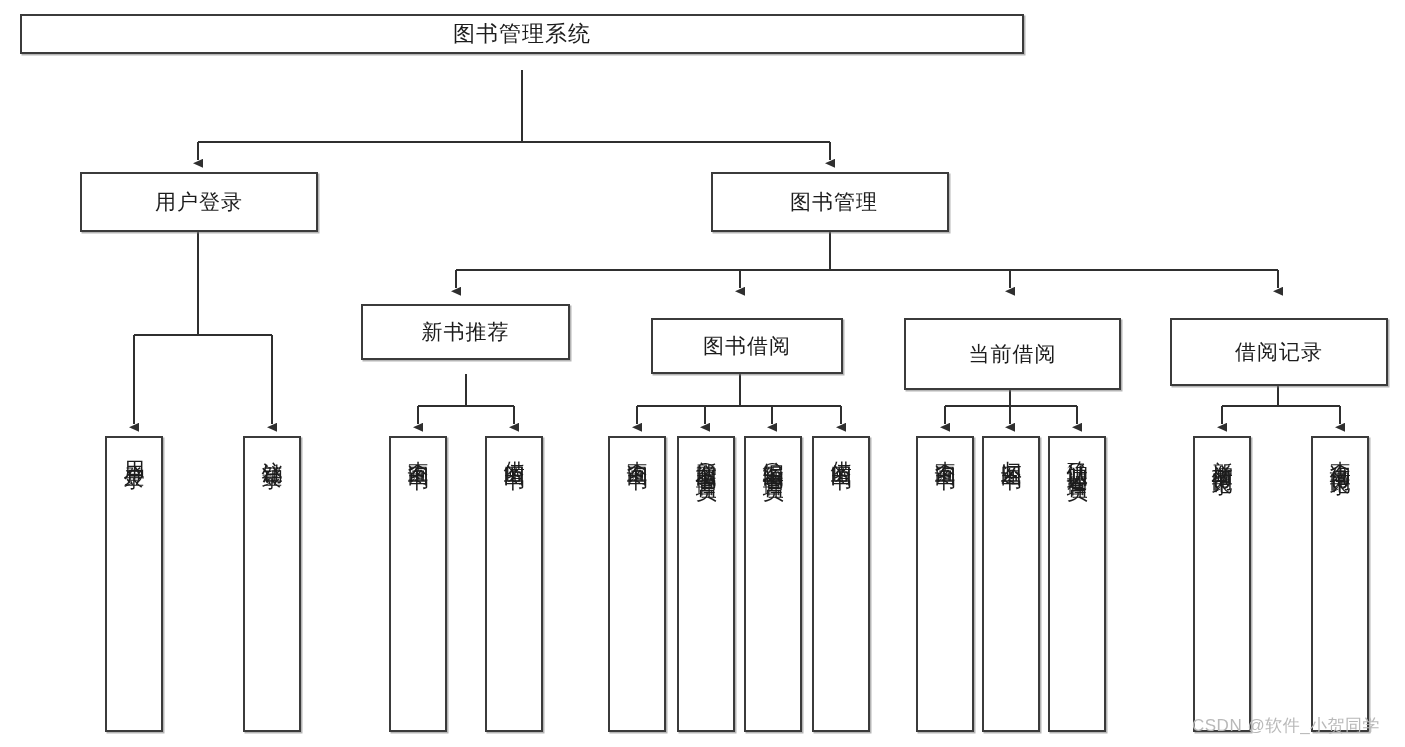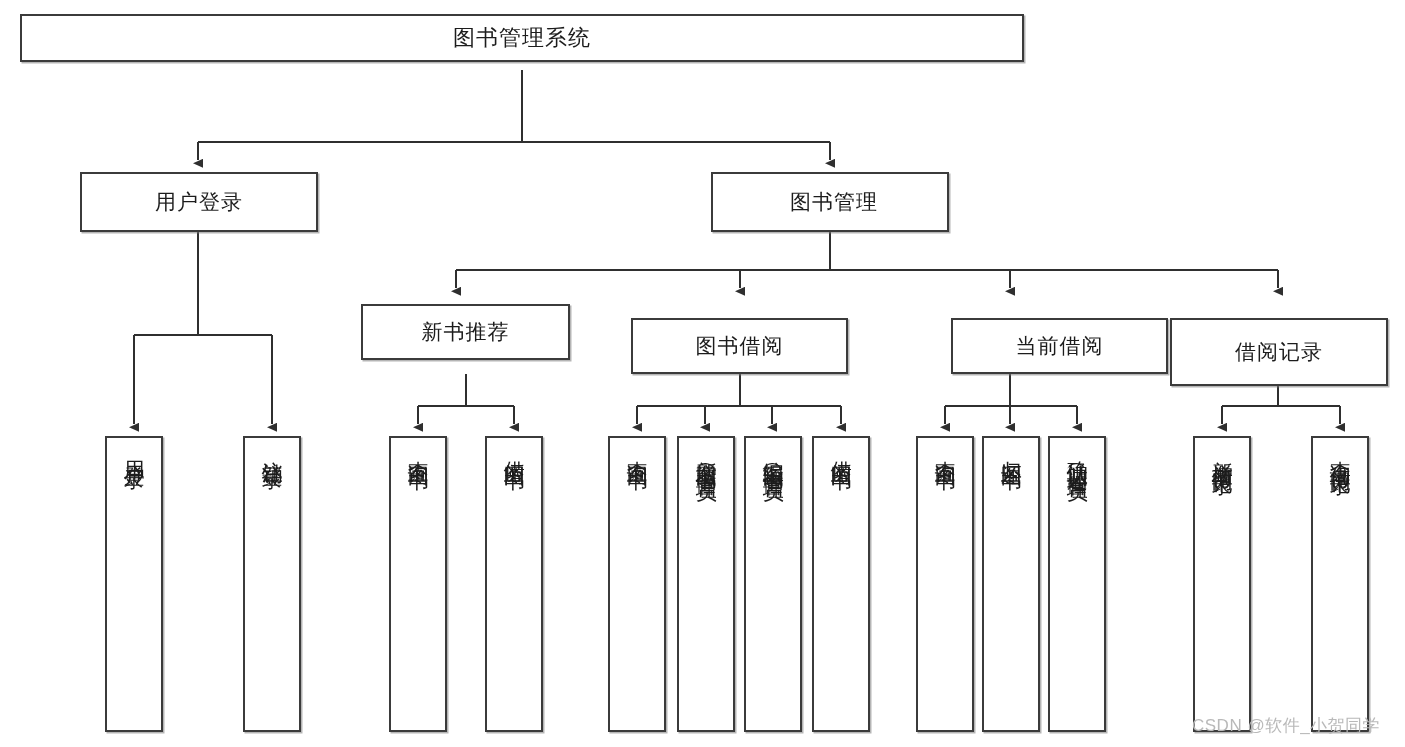--- a/index.html
+++ b/index.html
@@ -136,38 +136,38 @@
       <g>
         <path d="M1278,374 L1278,406"></path>
         <path d="M1222,406 L1340,406"></path>
         <path d="M1222,406 L1222,424" marker-end="url(#arrowhead)"></path>
         <path d="M1340,406 L1340,424" marker-end="url(#arrowhead)"></path>
       </g>
 
     </g>
   </svg>
 
-  <div class="node root" style="left:20px; top:14px; width:1004px; height:48px;">
+  <div class="node root" style="left:20px; top:14px; width:1004px; height:40px;">
     <span class="node-label">图书管理系统</span>
   </div>
 
   <div class="node level2" style="left:80px; top:172px; width:238px; height:60px;">
     <span class="node-label">用户登录</span>
   </div>
   <div class="node level2" style="left:711px; top:172px; width:238px; height:60px;padding-left:8px;">
     <span class="node-label">图书管理</span>
   </div>
 
   <div class="node level3" style="left:361px; top:304px; width:209px; height:56px;">
     <span class="node-label">新书推荐</span>
   </div>
-  <div class="node level3" style="left:631px; top:318px; width:217px; height:56px;">
+  <div class="node level3" style="left:651px; top:318px; width:192px; height:56px;">
     <span class="node-label">图书借阅</span>
   </div>
-  <div class="node level3" style="left:951px; top:318px; width:217px; height:56px;">
+  <div class="node level3" style="left:904px; top:318px; width:217px; height:72px;">
     <span class="node-label">当前借阅</span>
   </div>
   <div class="node level3" style="left:1170px; top:318px; width:218px; height:68px;">
     <span class="node-label">借阅记录</span>
   </div>
 
   <div class="node leaf" style="left:105px; top:436px; width:58px; height:296px;">
     <span class="node-label">用户登录</span>
   </div>
   <div class="node leaf" style="left:243px; top:436px; width:58px; height:296px;">

